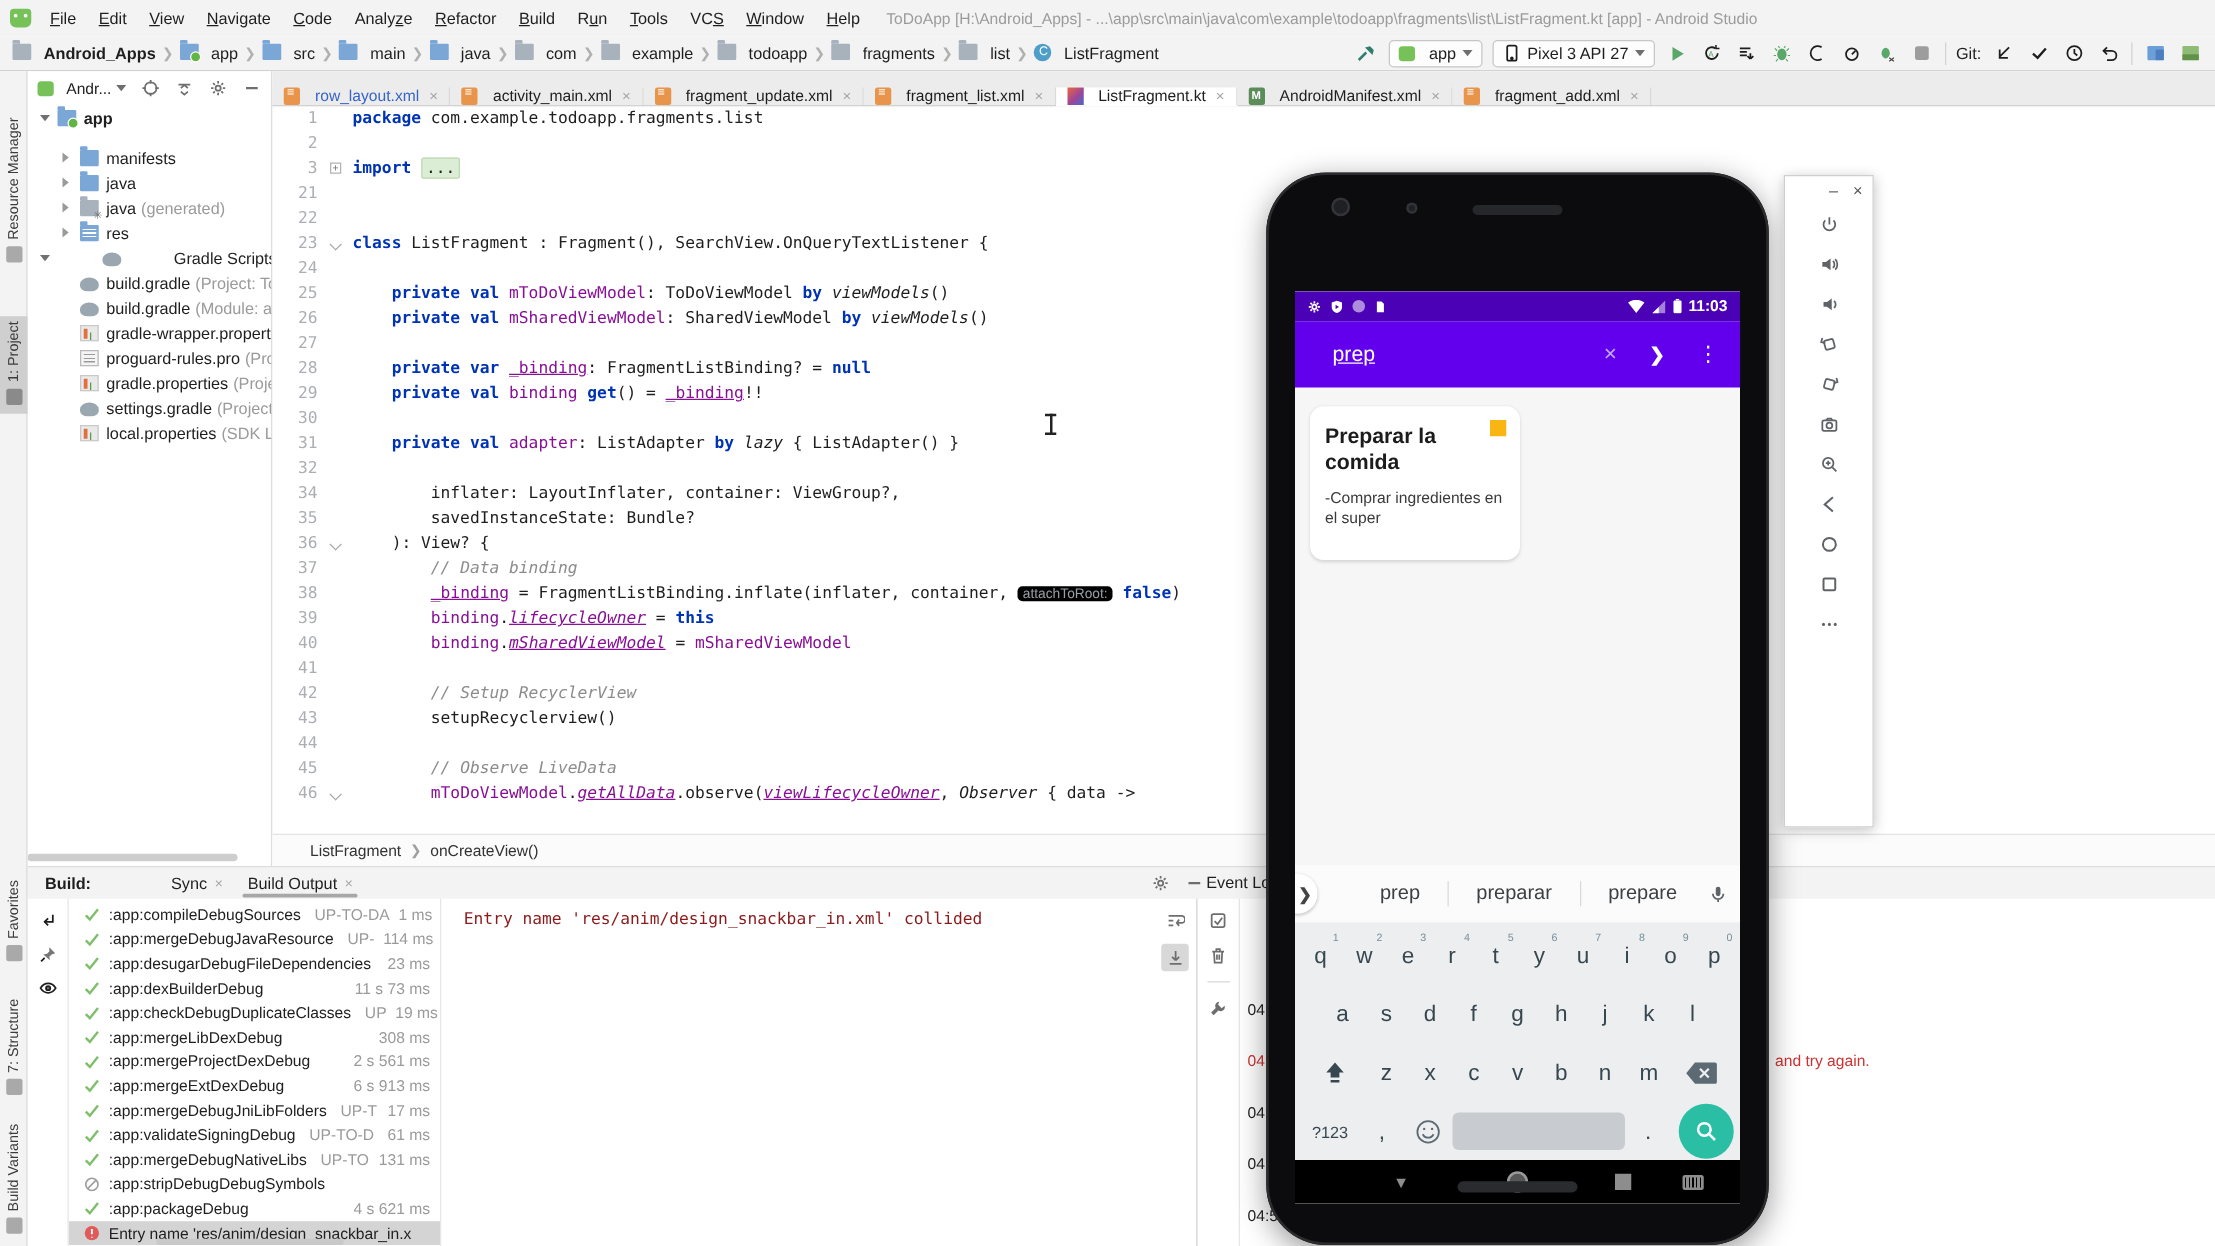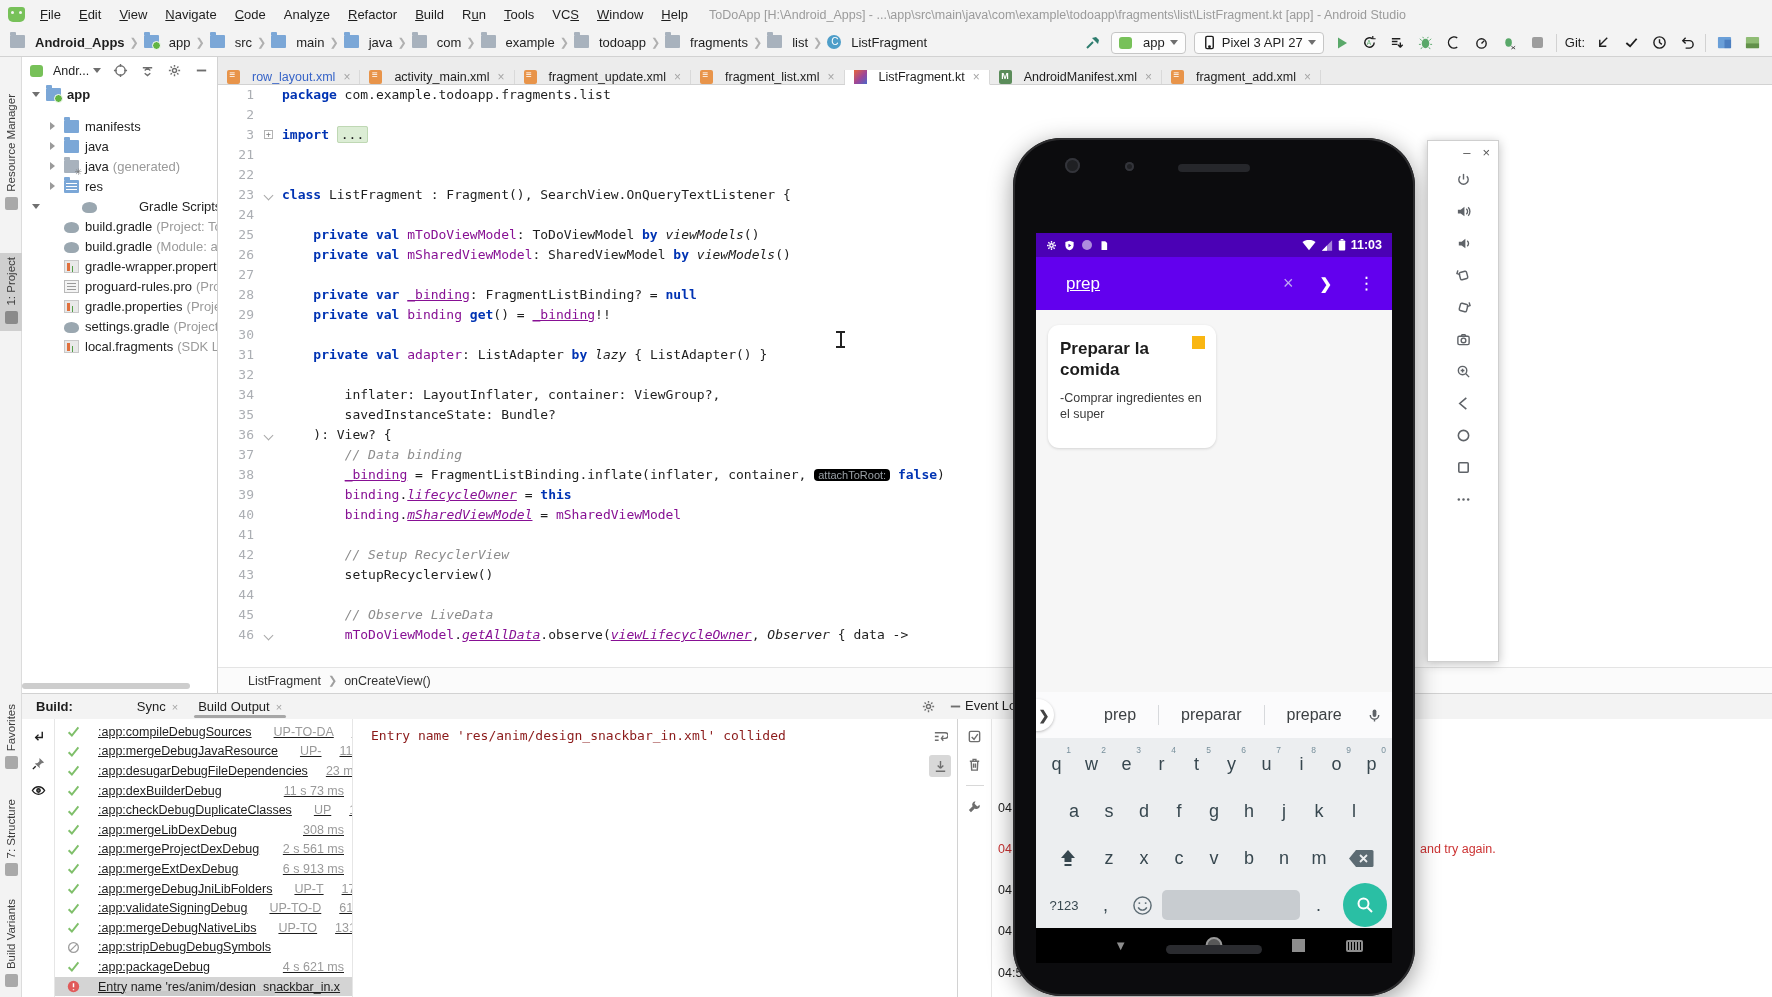--- a/index.html
+++ b/index.html
@@ -101,21 +101,21 @@
   .bheader { position:relative; height:25px; background:#f3f3f3; display:flex; align-items:center; padding-left:14px;gap:40px; }
   .bheader .blabel { font-weight:bold; margin-right:14px; }
   .btab { display:flex; align-items:center; gap:6px; padding:0 10px; height:25px; position:relative; color:#1e1e1e; }
   .btab .x { color:#a5a5a5; font-size:11px; }
   .btab.active:after { content:""; position:absolute; left:6px; right:6px; bottom:1px; height:3px; background:#a7a7a7; border-radius:2px; }
   .bh-icons { position:absolute; left:899px; top:0; height:25px; display:flex; align-items:center; gap:12px; color:#6e6e6e; }
   .evlog-title { position:absolute; left:943px; top:4px; color:#1e1e1e; }
   .bbody { position:absolute; top:25px; left:0; right:0; bottom:0; display:flex; }
   .bstripe { width:33px; border-right:1px solid #e6e6e6; display:flex; flex-direction:column; align-items:center; padding-top:10px; gap:12px; flex:none; }
   .tasklist { width:297px; padding-top:3px; position:relative; overflow:hidden; flex:none; }
-  .task { display:flex; align-items:center; height:19.6px; padding:0 8px 0 12px; gap:18px; font-size:12.5px; white-space:nowrap;text-decoration:underline; }
+  .task { display:flex; align-items:center; height:19.6px; padding:0 8px 0 12px; gap:7px; font-size:12.5px; white-space:nowrap; }
   .task .note { color:#9a9a9a; margin-left:4px; }
   .task .time { margin-left:auto; color:#9a9a9a; }
   .task.selected { background:#d4d4d4; }
   .task-hscroll { position:absolute; bottom:1px; left:70px; width:150px; height:5px; background:#c9c9c9; border-radius:3px; }
   .bconsole { width:605px; border-left:1px solid #e6e6e6; position:relative; padding:9px 0 0 18px; font-family:"DejaVu Sans Mono",monospace; font-size:13px; color:#8b1a1a; flex:none; }
   .console-rail { position:absolute; top:6px; right:6px; display:flex; flex-direction:column; gap:8px; align-items:center; }
   .rail-btn { width:22px; height:22px; display:flex; align-items:center; justify-content:center; border-radius:3px; color:#6e6e6e; }
   .rail-btn.on { background:#d8d8d8; }
   .eventlog { flex:1; border-left:1px solid #d2d2d2; display:flex; }
   .ev-rail { width:34px; border-right:1px solid #e6e6e6; display:flex; flex-direction:column; align-items:center; padding-top:10px; gap:13px; color:#6e6e6e; flex:none; }
@@ -524,21 +524,21 @@
         </div>
         <div class="tree-row" style="padding-left: 28px;">
           <span style="width: 14px; flex: 0 0 auto; display: flex; align-items: center;"></span>
           <span class="fico gradle"></span>
           <span class="lbl">settings.gradle</span>
           <span class="note">(Project S</span>
         </div>
         <div class="tree-row" style="padding-left: 28px;">
           <span style="width: 14px; flex: 0 0 auto; display: flex; align-items: center;"></span>
           <span class="fico propbars"></span>
-          <span class="lbl">local.fragments</span>
+          <span class="lbl">local.properties</span>
           <span class="note">(SDK Loc</span>
         </div>
       </div>
     <div class="hscroll"></div>
   </div>
 
   <div class="editor">
     <div class="tabstrip" id="tabstrip">
         <div class="etab modified">
           <span class="fico xml"></span>

